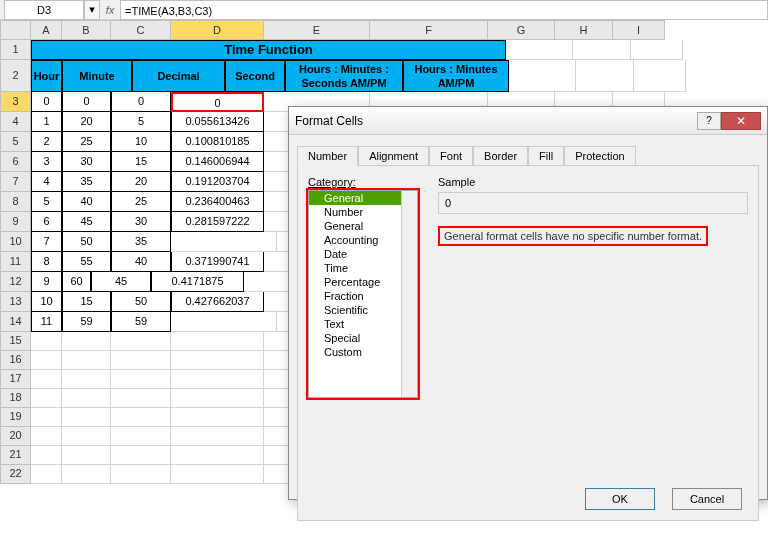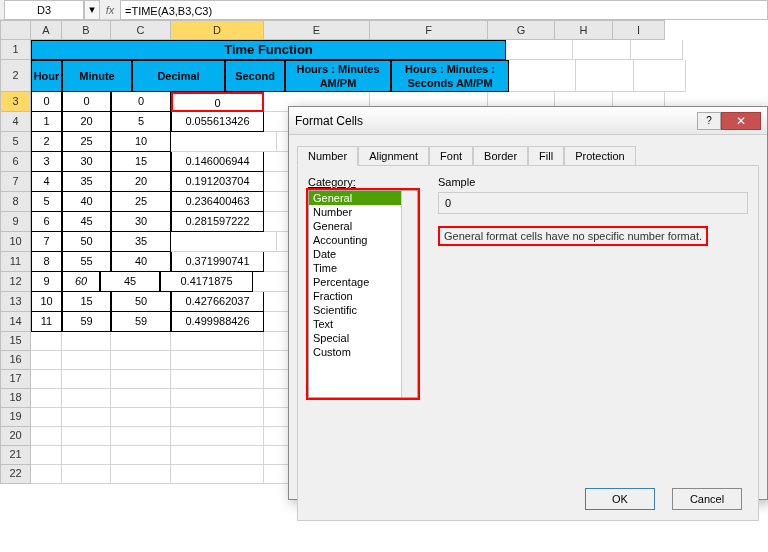--- a/index.html
+++ b/index.html
@@ -39,21 +39,21 @@
 .dlg-title-text{flex:1;font-size:12px}
 .dlg-btns{display:flex;gap:0}
 .dlg-help{width:24px;height:18px;background:#f0f0f0;border:1px solid #aaa;text-align:center;line-height:16px;font-size:10px}
 .dlg-close{width:40px;height:18px;background:#c75050;border:1px solid #a04040;text-align:center;line-height:16px;color:#fff;font-size:12px}
 .tabs{display:flex;padding:10px 8px 0 8px;gap:0}
 .tab{padding:3px 10px;border:1px solid #ccc;background:#f0f0f0;border-bottom:none;font-size:11px;position:relative;top:1px}
 .tab.active{background:#f0f0f0;border-bottom:1px solid #f0f0f0;z-index:2}
 .tab-body{margin:0 8px 8px 8px;border:1px solid #ccc;padding:10px;background:#f0f0f0;height:356px;position:relative}
 .cat-label{margin-bottom:2px;text-decoration:underline}
 .cat-list{width:110px;height:208px;background:#fff;border:1px solid #aaa;overflow:hidden;position:relative;outline:2px solid red}
-.cat-item{padding:1px 4px}
+.cat-item{padding:1px 15px}
 .cat-item.sel-item{background:#4ea000;color:#fff}
 .cat-scroll{position:absolute;right:0;top:0;width:16px;height:100%;background:#f0f0f0;border-left:1px solid #ccc}
 .sample-area{position:absolute;left:140px;top:10px;right:10px}
 .sample-label{margin-bottom:4px}
 .sample-box{border:1px solid #ccc;padding:4px 6px;background:#f0f0f0;margin-bottom:12px;height:22px}
 .desc{color:#333;border:2px solid red;padding:2px 4px;display:inline-block}
 .dlg-foot{position:absolute;bottom:10px;right:16px;display:flex;gap:17px}
 .btn{width:70px;height:22px;background:#f0f0f0;border:1px solid #888;text-align:center;line-height:20px}
 .btn.ok{border:1px solid #3c7fb1}
 </style>
@@ -89,22 +89,22 @@
         <div class="cell " style="width: 67px;"></div>
         <div class="cell " style="width: 58px;"></div>
         <div class="cell " style="width: 52px;"></div>
       </div>
       <div class="row row2">
         <div class="rh">2</div>
         <div class="cell hdr-cell" style="width: 31px;">Hour</div>
         <div class="cell hdr-cell" style="width: 70px;">Minute</div>
         <div class="cell hdr-cell" style="width: 93px;">Decimal</div>
         <div class="cell hdr-cell" style="width: 60px;">Second</div>
+        <div class="cell hdr-cell" style="width: 118px;">Hours : Minutes : Seconds AM/PM</div>
         <div class="cell hdr-cell" style="width: 106px;">Hours : Minutes AM/PM</div>
-        <div class="cell hdr-cell" style="width: 118px;">Hours : Minutes : Seconds AM/PM</div>
         <div class="cell " style="width: 67px;"></div>
         <div class="cell " style="width: 58px;"></div>
         <div class="cell " style="width: 52px;"></div>
       </div>
       <div class="row datarow">
         <div class="rh active">3</div>
         <div class="cell data-cell" style="width: 31px;">0</div>
         <div class="cell data-cell" style="width: 49px;">0</div>
         <div class="cell data-cell" style="width: 60px;">0</div>
         <div class="cell data-cell sel" style="width: 93px;">0</div>
@@ -124,20 +124,21 @@
         <div class="cell " style="width: 118px;"></div>
         <div class="cell " style="width: 67px;"></div>
         <div class="cell " style="width: 58px;"></div>
         <div class="cell " style="width: 52px;"></div>
       </div>
       <div class="row datarow">
         <div class="rh">5</div>
         <div class="cell data-cell" style="width: 31px;">2</div>
         <div class="cell data-cell" style="width: 49px;">25</div>
         <div class="cell data-cell" style="width: 60px;">10</div>
+        <div class="cell data-cell" style="width: 93px;">0.100810185</div>
         <div class="cell " style="width: 106px;"></div>
         <div class="cell " style="width: 118px;"></div>
         <div class="cell " style="width: 67px;"></div>
         <div class="cell " style="width: 58px;"></div>
         <div class="cell " style="width: 52px;"></div>
       </div>
       <div class="row datarow">
         <div class="rh">6</div>
         <div class="cell data-cell" style="width: 31px;">3</div>
         <div class="cell data-cell" style="width: 49px;">30</div>
@@ -204,21 +205,21 @@
         <div class="cell data-cell" style="width: 93px;">0.371990741</div>
         <div class="cell " style="width: 106px;"></div>
         <div class="cell " style="width: 118px;"></div>
         <div class="cell " style="width: 67px;"></div>
         <div class="cell " style="width: 58px;"></div>
         <div class="cell " style="width: 52px;"></div>
       </div>
       <div class="row datarow">
         <div class="rh">12</div>
         <div class="cell data-cell" style="width: 31px;">9</div>
-        <div class="cell data-cell" style="width: 38px; font-style: italic;">60</div>
+        <div class="cell data-cell" style="width: 29px;">60</div>
         <div class="cell data-cell" style="width: 60px;">45</div>
         <div class="cell data-cell" style="width: 93px;">0.4171875</div>
         <div class="cell " style="width: 106px;"></div>
         <div class="cell " style="width: 118px;"></div>
         <div class="cell " style="width: 67px;"></div>
         <div class="cell " style="width: 58px;"></div>
         <div class="cell " style="width: 52px;"></div>
       </div>
       <div class="row datarow">
         <div class="rh">13</div>
@@ -230,21 +231,20 @@
         <div class="cell " style="width: 118px;"></div>
         <div class="cell " style="width: 67px;"></div>
         <div class="cell " style="width: 58px;"></div>
         <div class="cell " style="width: 52px;"></div>
       </div>
       <div class="row datarow">
         <div class="rh">14</div>
         <div class="cell data-cell" style="width: 31px;">11</div>
         <div class="cell data-cell" style="width: 49px;">59</div>
         <div class="cell data-cell" style="width: 60px;">59</div>
-        <div class="cell data-cell" style="width: 93px;">0.499988426</div>
         <div class="cell " style="width: 106px;"></div>
         <div class="cell " style="width: 118px;"></div>
         <div class="cell " style="width: 67px;"></div>
         <div class="cell " style="width: 58px;"></div>
         <div class="cell " style="width: 52px;"></div>
       </div>
       <div class="row empty-row">
         <div class="rh">15</div>
         <div class="cell " style="width: 31px;"></div>
         <div class="cell " style="width: 49px;"></div>

